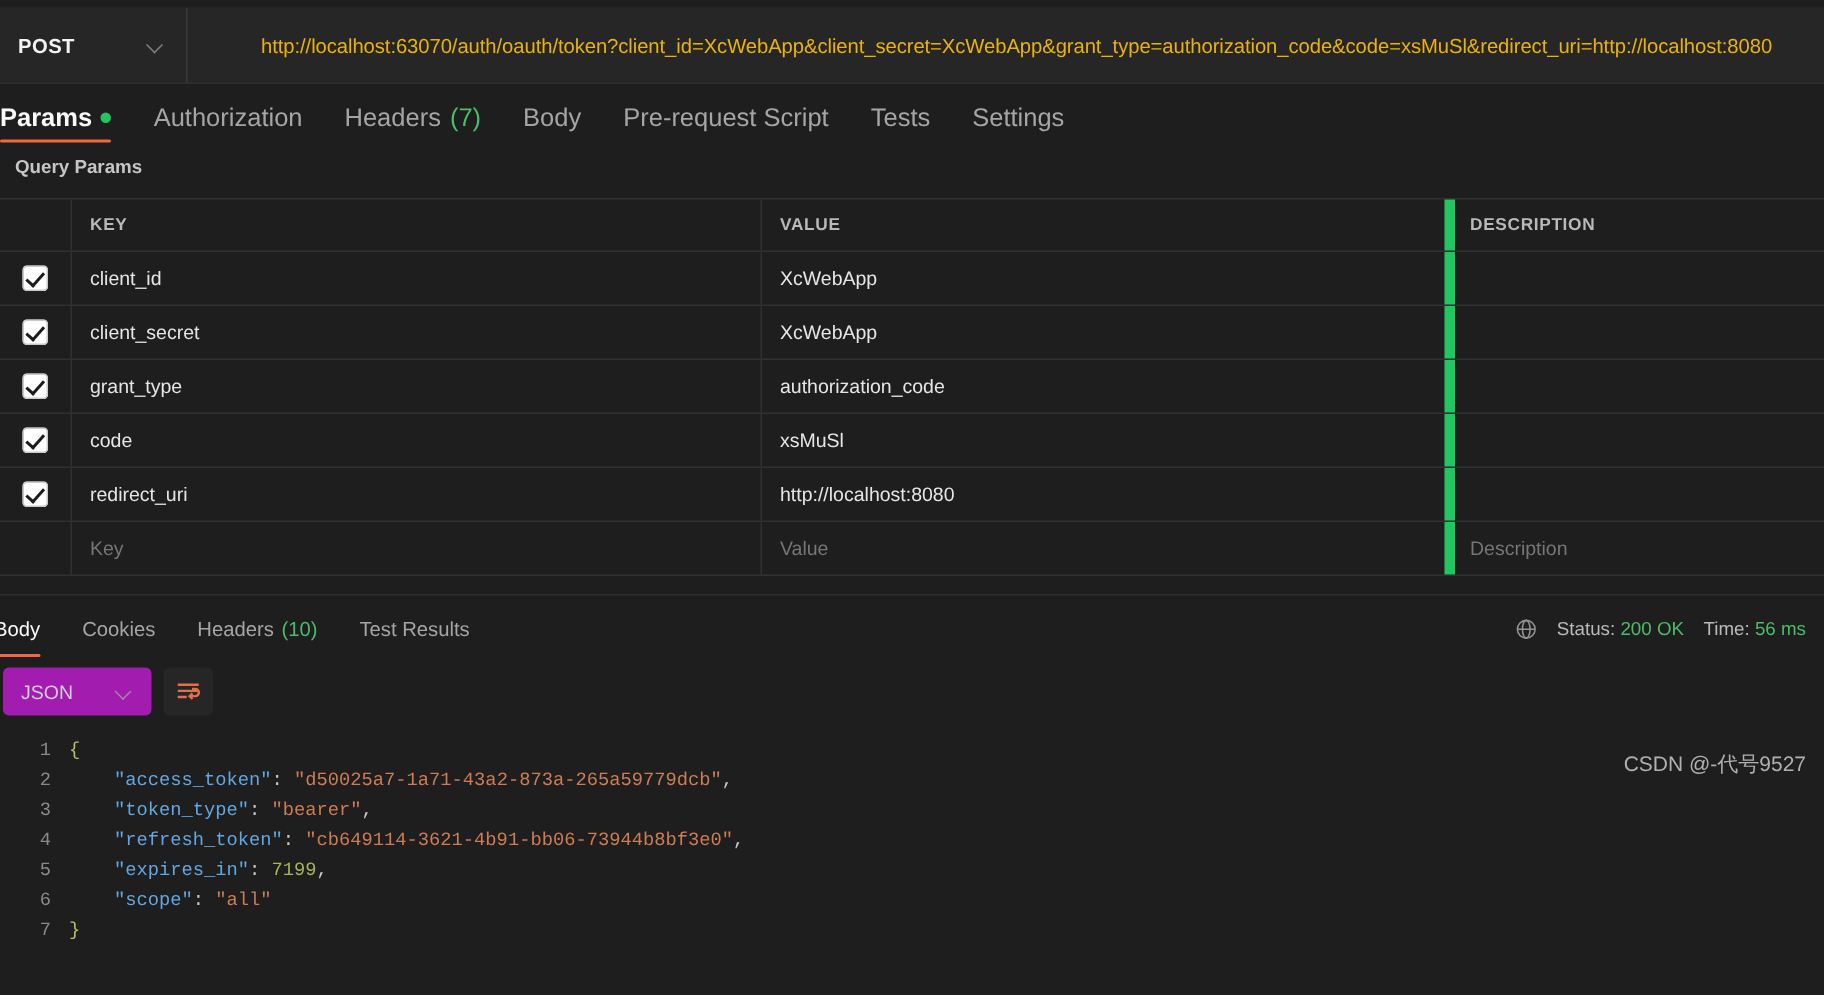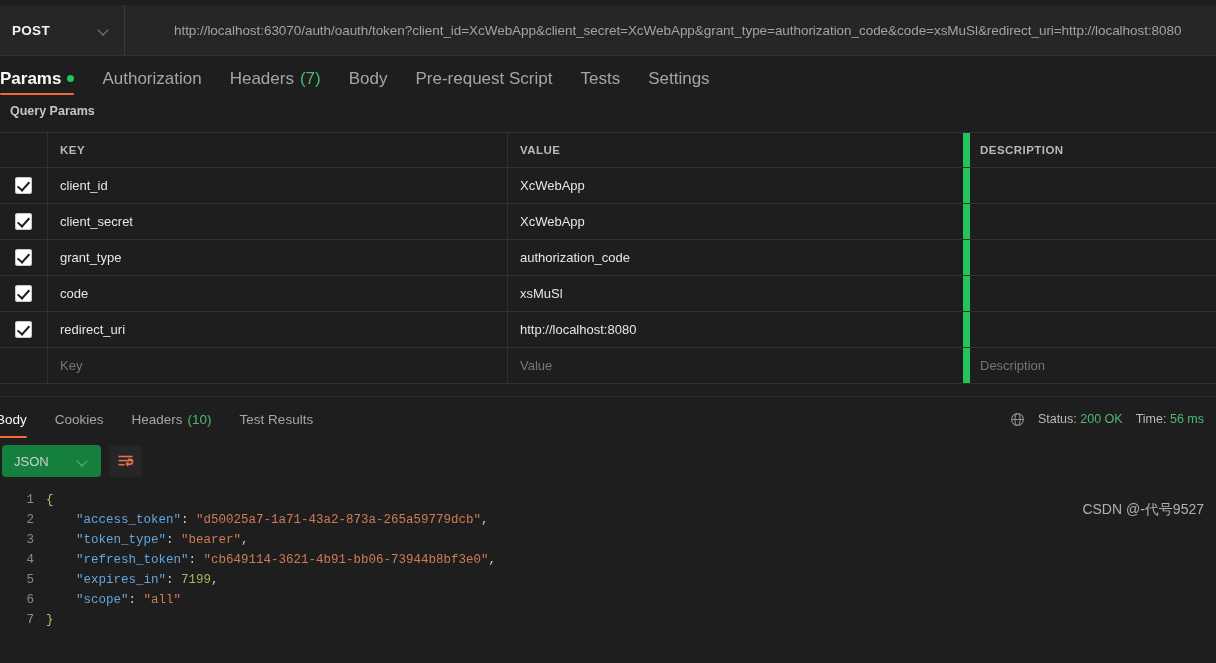--- a/index.html
+++ b/index.html
@@ -34,21 +34,21 @@
     content: ""; position: absolute; left: 1px; top: 2px;
     width: 7px; height: 7px;
     border-right: 1.4px solid #b4b4b4; border-bottom: 1.4px solid #b4b4b4;
     transform: rotate(45deg);
   }
   .url-field {
     flex: 1; display: flex; align-items: center; padding: 0 10px 0 14px;
     margin-top: 5px; height: 50px; overflow: hidden;
   }
   .url-text {
-    font-size: 13.5px; color: #a3a3a3; white-space: nowrap;
+    font-size: 13.5px; color: #eab308; white-space: nowrap;
     letter-spacing: -.05px;
     padding-left: 35px;
   }
 
   
   .req-tabs {
     position: absolute; top: 56px; left: 0; width: 1216px; height: 45px;
     display: flex; align-items: flex-start; padding-left: 0;
   }
   .req-tab {
@@ -132,21 +132,21 @@
   .seg-group {
     display: flex; align-items: center; background: #262626; border-radius: 4px; height: 32px;
   }
   .seg {
     height: 32px; display: flex; align-items: center; padding: 0 16px;
     font-size: 13px; color: #a9a9a9; border-radius: 4px; cursor: pointer;
   }
   .seg.active { background: #3b3b3b; color: #ffffff; font-weight: bold; }
   .fmt-select {
     display: flex; align-items: center; gap: 28px; height: 32px; padding: 0 12px;
-    background: #15803d; border-radius: 4px; font-size: 13px; color: #cfcfcf; cursor: pointer;
+    background: #a21caf; border-radius: 4px; font-size: 13px; color: #cfcfcf; cursor: pointer;
   }
   .wrap-btn {
     width: 33px; height: 32px; background: #262626; border-radius: 4px;
     display: flex; align-items: center; justify-content: center; cursor: pointer;
   }
 
   
   .json-view {
     position: absolute; top: 490px; left: 0; width: 1216px; height: 150px;
     font-family: "Liberation Mono", monospace; font-size: 12.5px; line-height: 20px;

